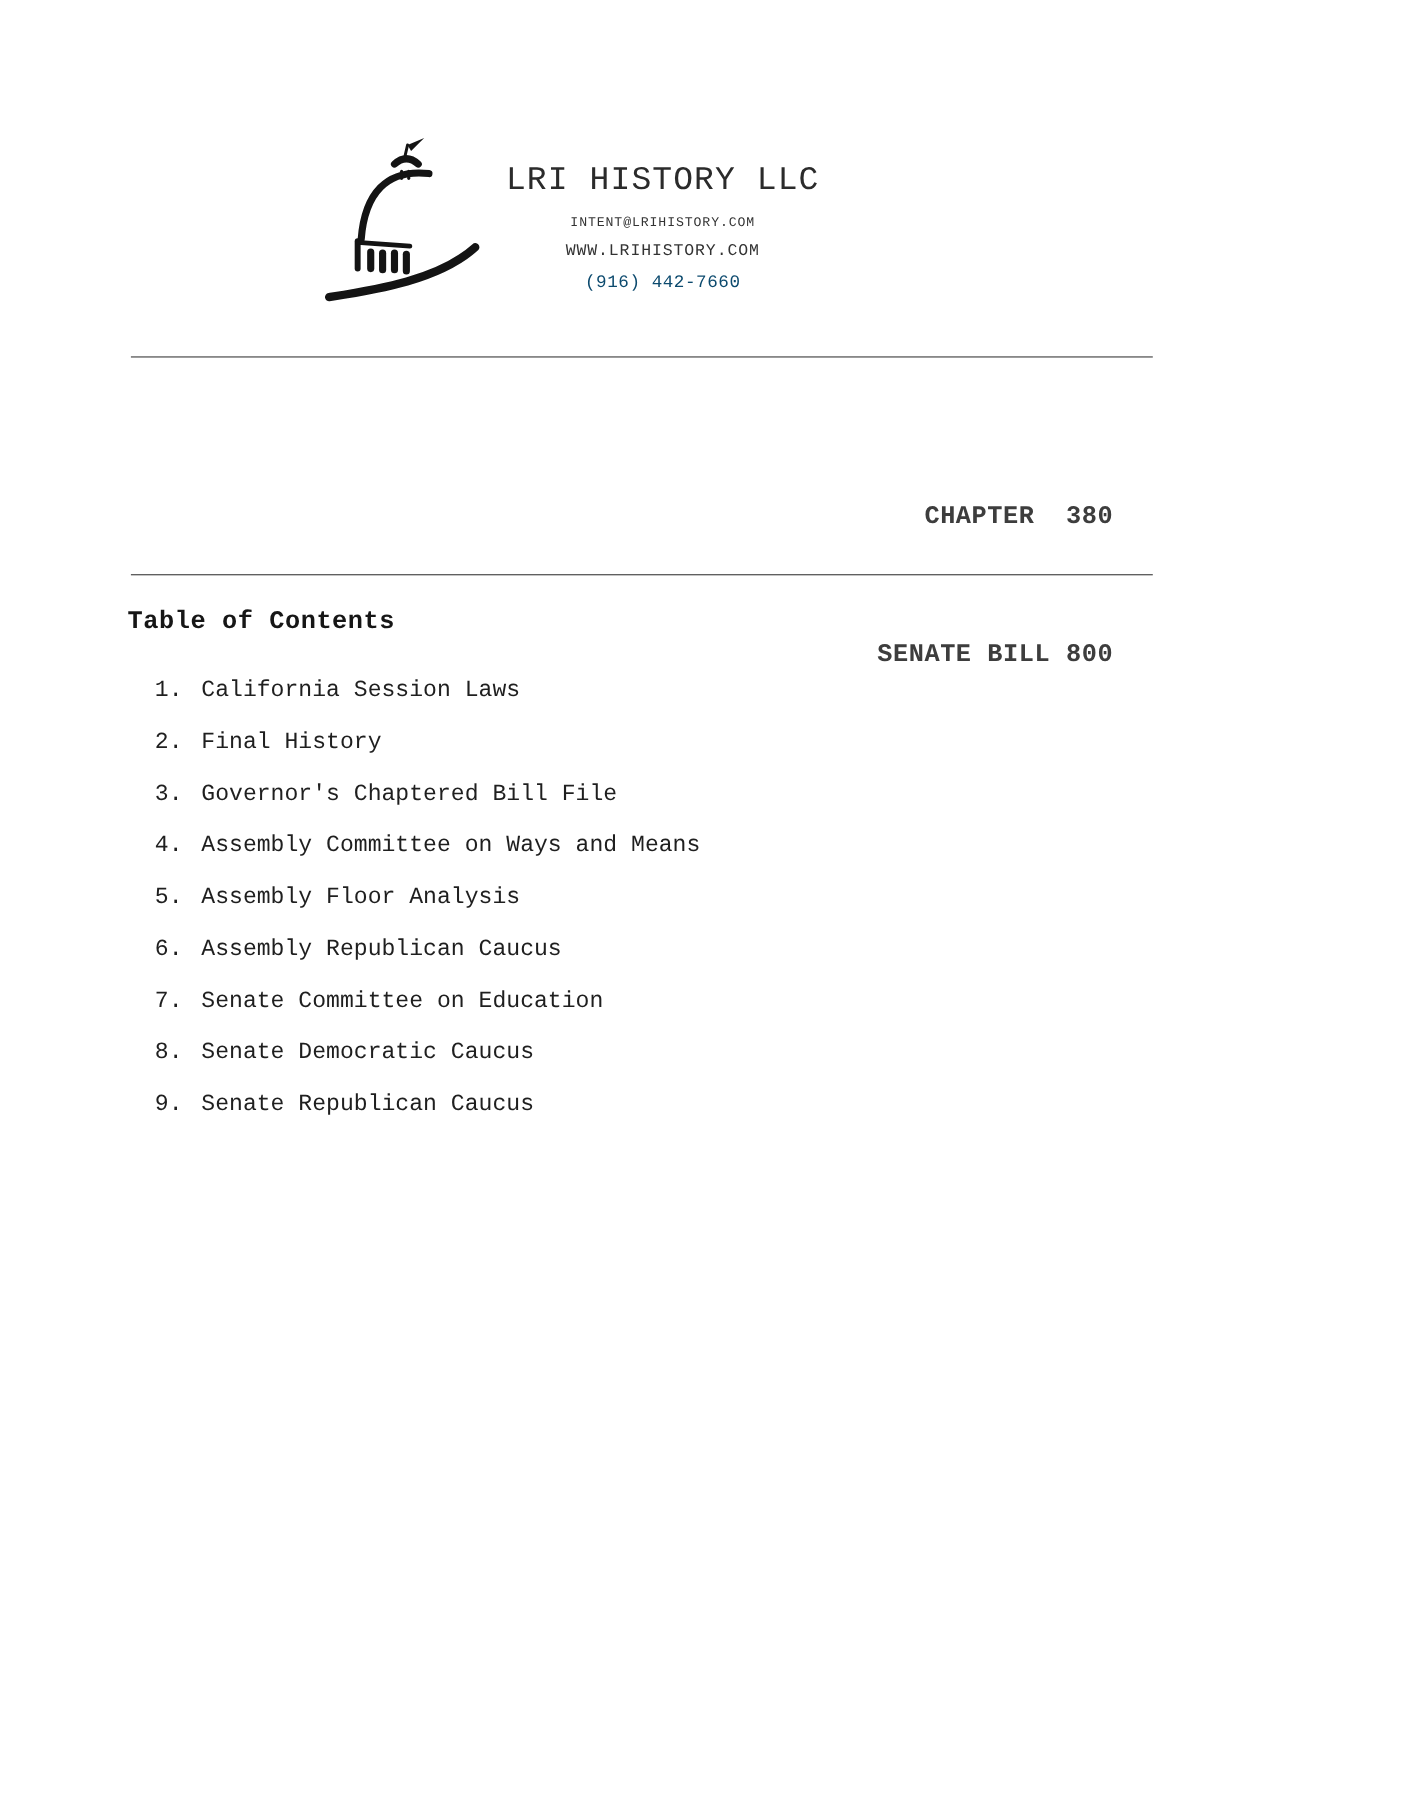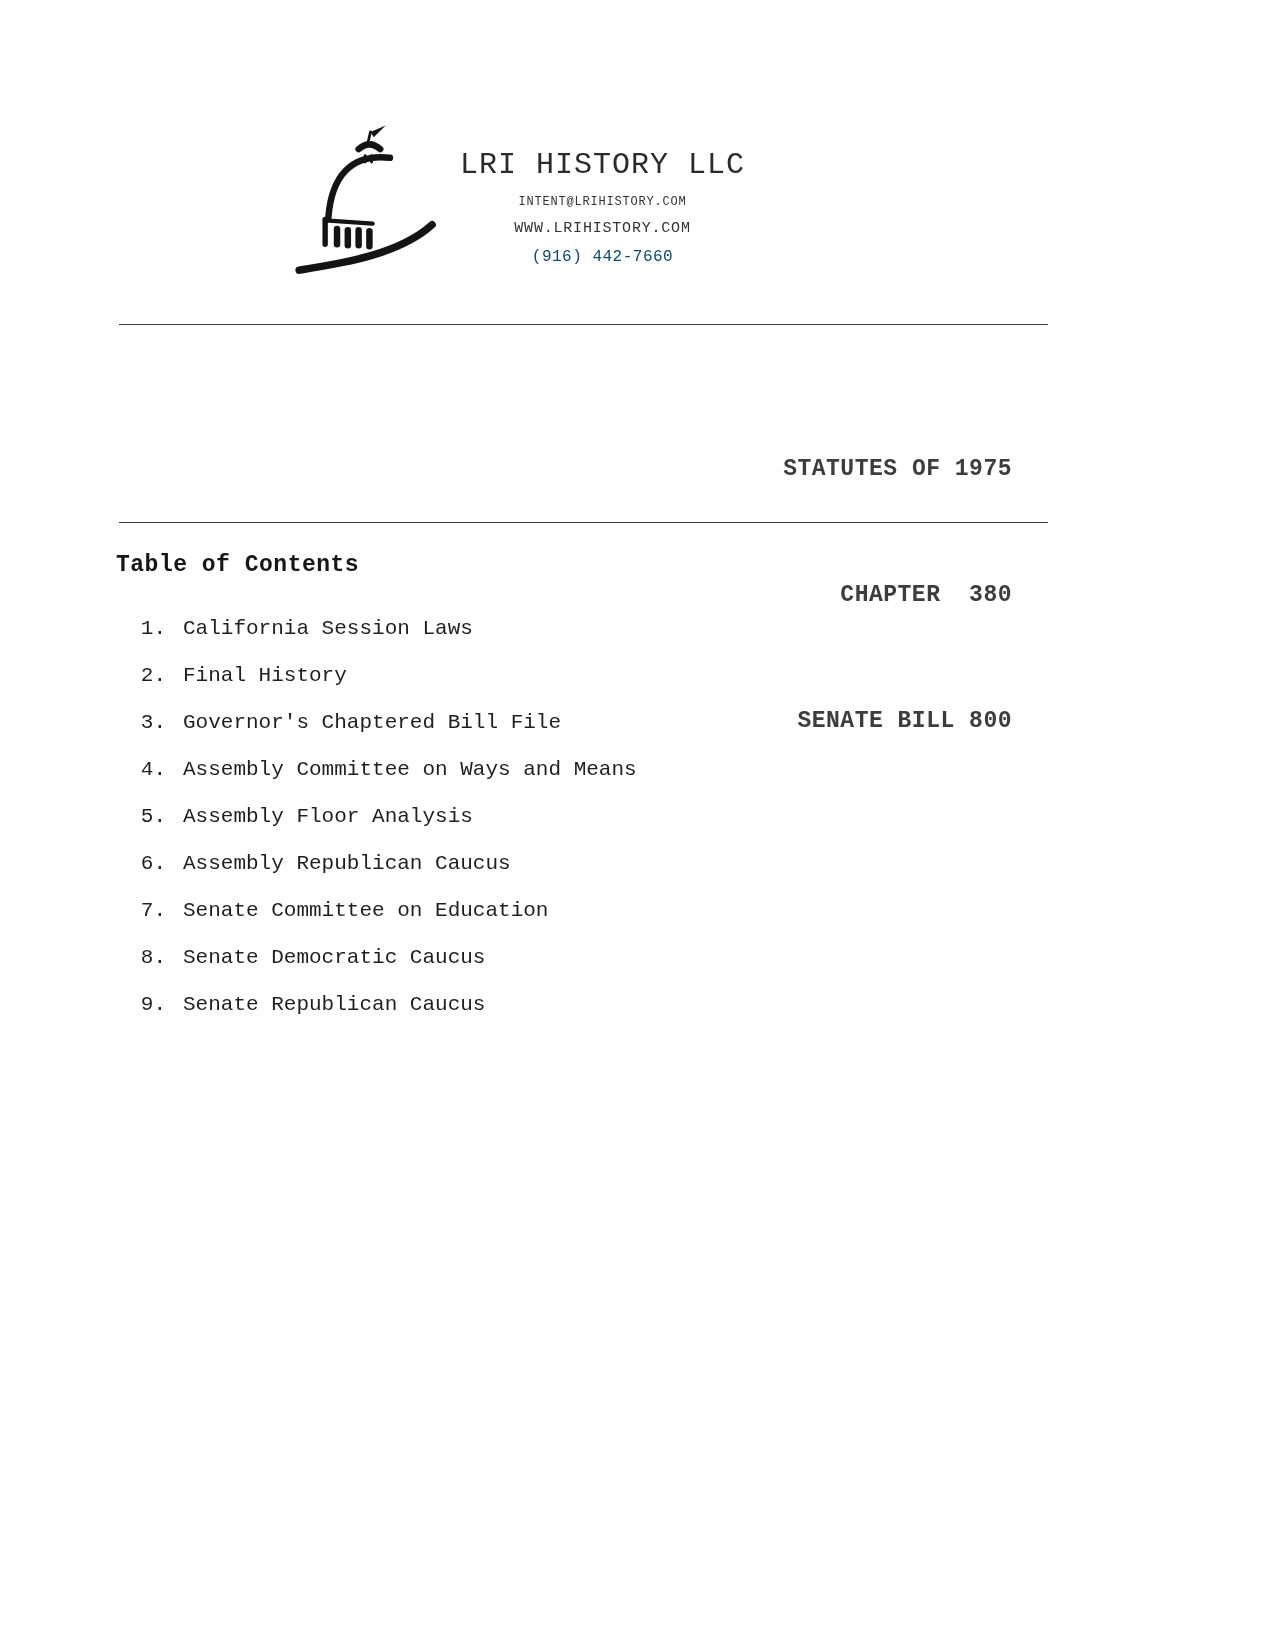--- a/index.html
+++ b/index.html
@@ -158,21 +158,20 @@
   <div class="head-text">
     <div class="company-name">LRI HISTORY LLC</div>
     <div class="company-email">INTENT@LRIHISTORY.COM</div>
     <div class="company-website">WWW.LRIHISTORY.COM</div>
     <div class="company-phone">(916) 442-7660</div>
   </div>
 
   <div class="rule rule-top"></div>
 
   <div class="citation">
-    <div>STATUTES OF 1975</div>
     <div>CHAPTER  380</div>
     <div>SENATE BILL 800</div>
   </div>
 
   <div class="rule rule-bottom"></div>
 
   <h1 class="toc-title">Table of Contents</h1>
 
   <ol class="toc-list">
     <li class="toc-item">

